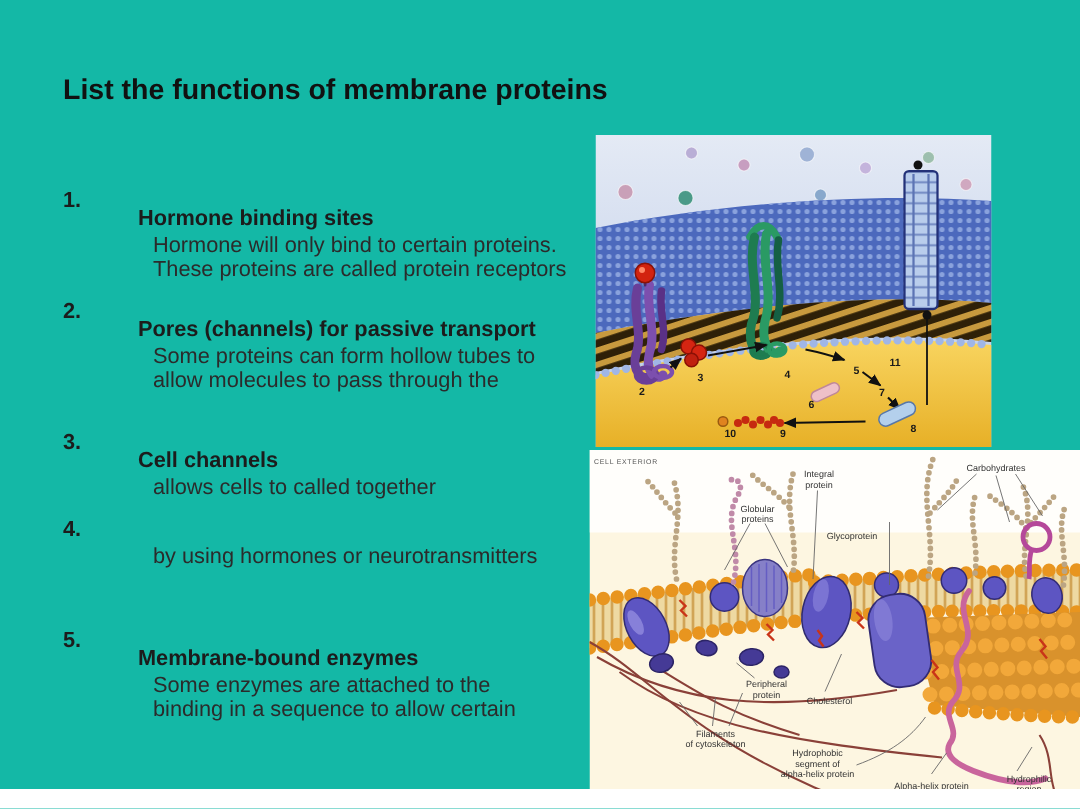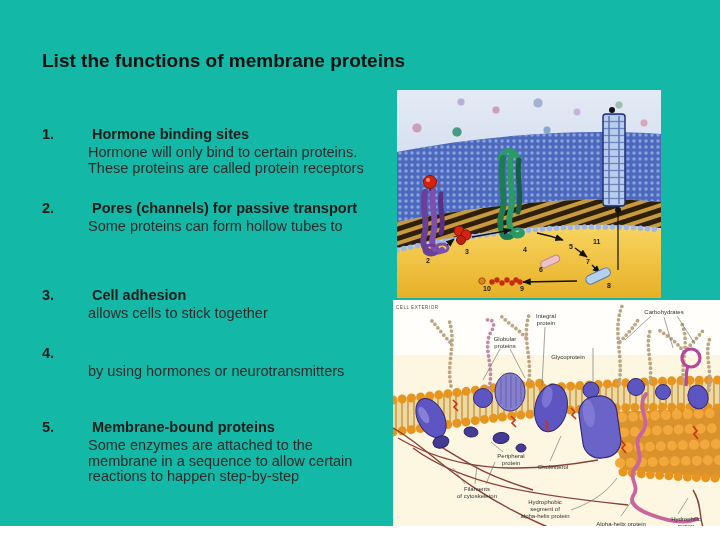--- a/index.html
+++ b/index.html
@@ -2,22 +2,22 @@
 <html><head>
 <meta charset="utf-8">
 <style>
   html,body{margin:0;padding:0;background:#ffffff;}
   .slide{position:relative;width:720px;height:526px;background:#14b8a6;overflow:hidden;
          font-family:"Liberation Sans",sans-serif;color:#1c1c1c;}
   .title{position:absolute;left:42px;top:50px;font-size:19px;font-weight:bold;color:#111;}
   .item{position:absolute;left:42px;width:360px;}
   .item .row{display:flex;}
   .item .num{width:50px;font-weight:bold;font-size:14.5px;flex:0 0 50px;}
-  .item .heading{font-weight:bold;font-size:14.5px;}
-  .item .body{margin-left:46px;margin-top:3px;}
+  .item .heading{font-weight:bold;font-size:14.5px;margin-top:12px;}
+  .item .body{margin-left:60px;margin-top:3px;}
   .item .line{font-size:14.5px;line-height:15.5px;color:#2b2b2b;white-space:nowrap;}
   .fig{position:absolute;}
   .fig svg{display:block;}
   text{font-family:"Liberation Sans",sans-serif;}
   .stepnum{font-size:7px;font-weight:bold;fill:#1a1a1a;}
   .lbl{font-size:6px;fill:#333;}
   .lblc{font-size:4.6px;fill:#555;letter-spacing:.5px;}
 </style>
 </head>
 <body>
@@ -37,51 +37,51 @@
     </div>
   </div>
 
   <div class="item" style="top:200px">
     <div class="row">
       <div class="num">2.</div>
       <div class="heading">Pores (channels) for passive transport</div>
     </div>
     <div class="body">
       <div class="line">Some proteins can form hollow tubes to</div>
+      <div class="line">allow molecules to pass through the</div>
     </div>
   </div>
 
   <div class="item" style="top:287px">
     <div class="row">
       <div class="num">3.</div>
-      <div class="heading">Cell adhesion</div>
-    </div>
-    <div class="body">
-      <div class="line">allows cells to stick together</div>
+      <div class="heading">Cell channels</div>
+    </div>
+    <div class="body">
+      <div class="line">allows cells to called together</div>
     </div>
   </div>
 
   <div class="item" style="top:345px">
     <div class="row">
       <div class="num">4.</div>
     </div>
     <div class="body">
       <div class="line">by using hormones or neurotransmitters</div>
     </div>
   </div>
 
   <div class="item" style="top:419px">
     <div class="row">
       <div class="num">5.</div>
-      <div class="heading">Membrane-bound proteins</div>
+      <div class="heading">Membrane-bound enzymes</div>
     </div>
     <div class="body">
       <div class="line">Some enzymes are attached to the</div>
-      <div class="line">membrane in a sequence to allow certain</div>
-      <div class="line">reactions to happen step-by-step</div>
+      <div class="line">binding in a sequence to allow certain</div>
     </div>
   </div>
 
   <div class="fig" style="left:397px;top:90px;width:264px;height:208px">
   <svg width="264" height="208" viewBox="0 0 264 208">
     <defs>
       <linearGradient id="sky" x1="0" y1="0" x2="0" y2="1">
         <stop offset="0" stop-color="#e4eaf5"></stop>
             <stop offset="1" stop-color="#b9c8e6"></stop>
       </linearGradient>

